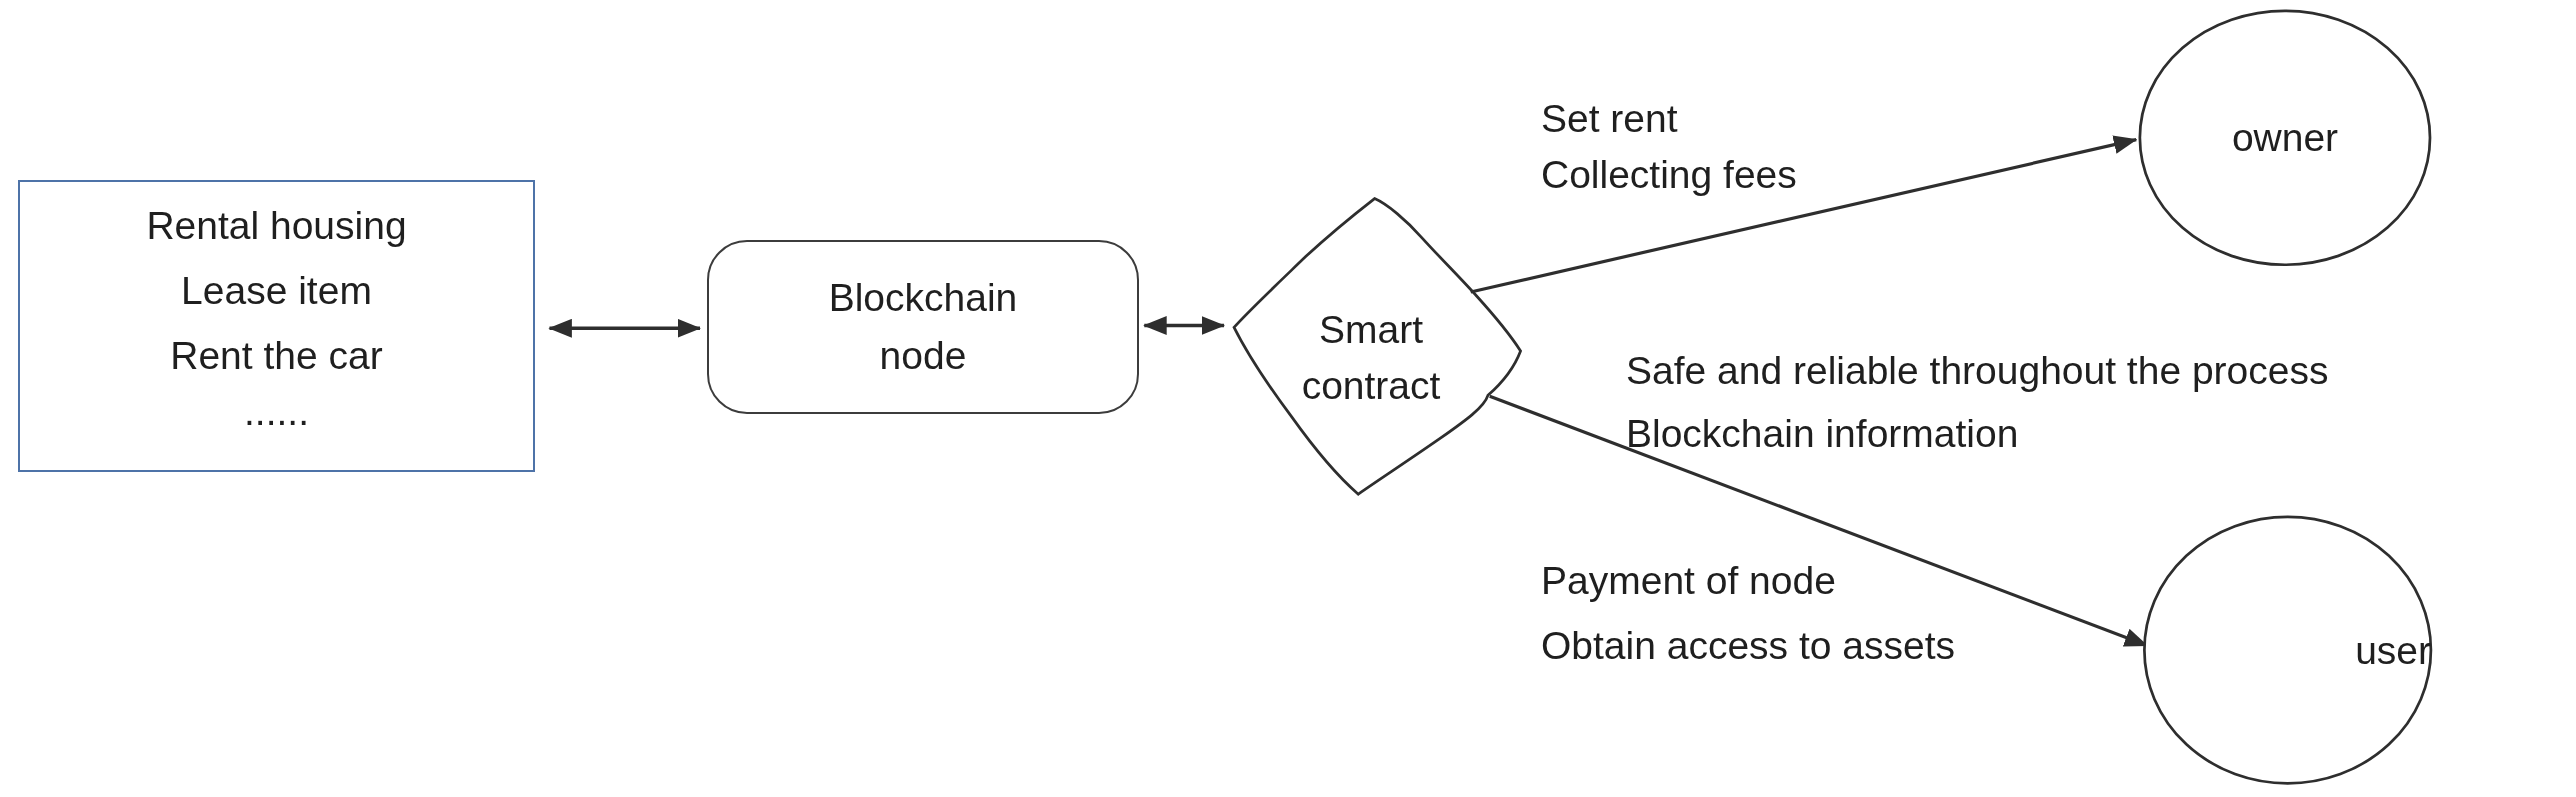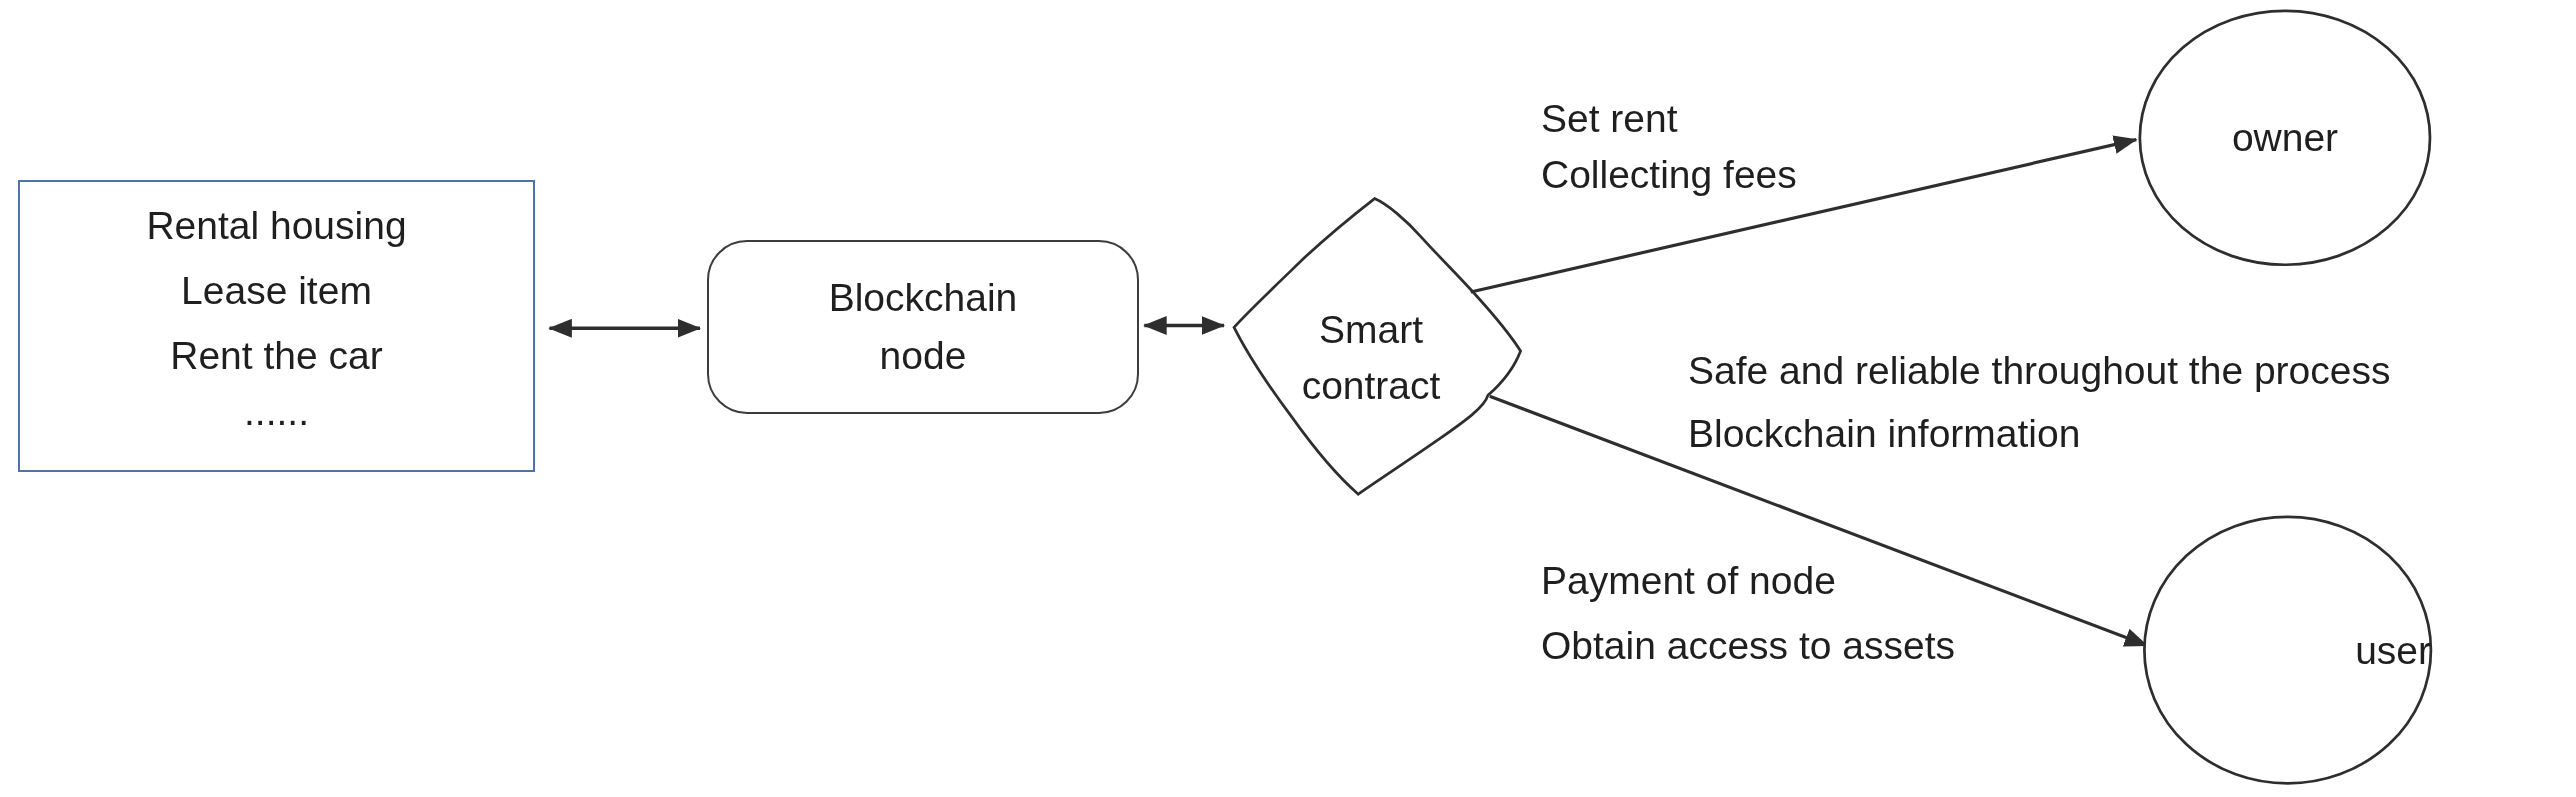--- a/index.html
+++ b/index.html
@@ -33,21 +33,21 @@
     left: 707px; top: 240px; width: 432px; height: 174px;
     border: 2.7px solid #3c3c3c; border-radius: 40px;
     background: #ffffff;
     box-sizing: border-box;
   }
   .node-label { left: 707px; top: 240px; width: 432px; height: 174px; line-height: 58px; }
   .contract-label { left: 1235px; top: 302px; width: 272px; line-height: 56px; text-align: center; }
   .owner-label { left: 2140px; top: 11px; width: 290px; height: 254px; }
   .user-label  { left: 2144px; top: 517px; width: 287px; height: 267px; align-items: flex-end; }
   .owner-edge-label { left: 1541px; top: 91px; line-height: 56px; }
-  .process-note-label { left: 1688px; top: 339px; line-height: 63px; }
+  .process-note-label { left: 1626px; top: 339px; line-height: 63px; }
   .user-edge-label { left: 1541px; top: 548px; line-height: 65px; }
 </style>
 </head>
 <body>
 
 <div class="canvas">
 
   <svg class="layer" width="2576" height="797" viewBox="0 0 2841 879">
     <defs>
       <marker id="arrowhead" viewBox="0 0 10 8" refX="9.5" refY="4" markerWidth="26" markerHeight="21" orient="auto-start-reverse" markerUnits="userSpaceOnUse">

